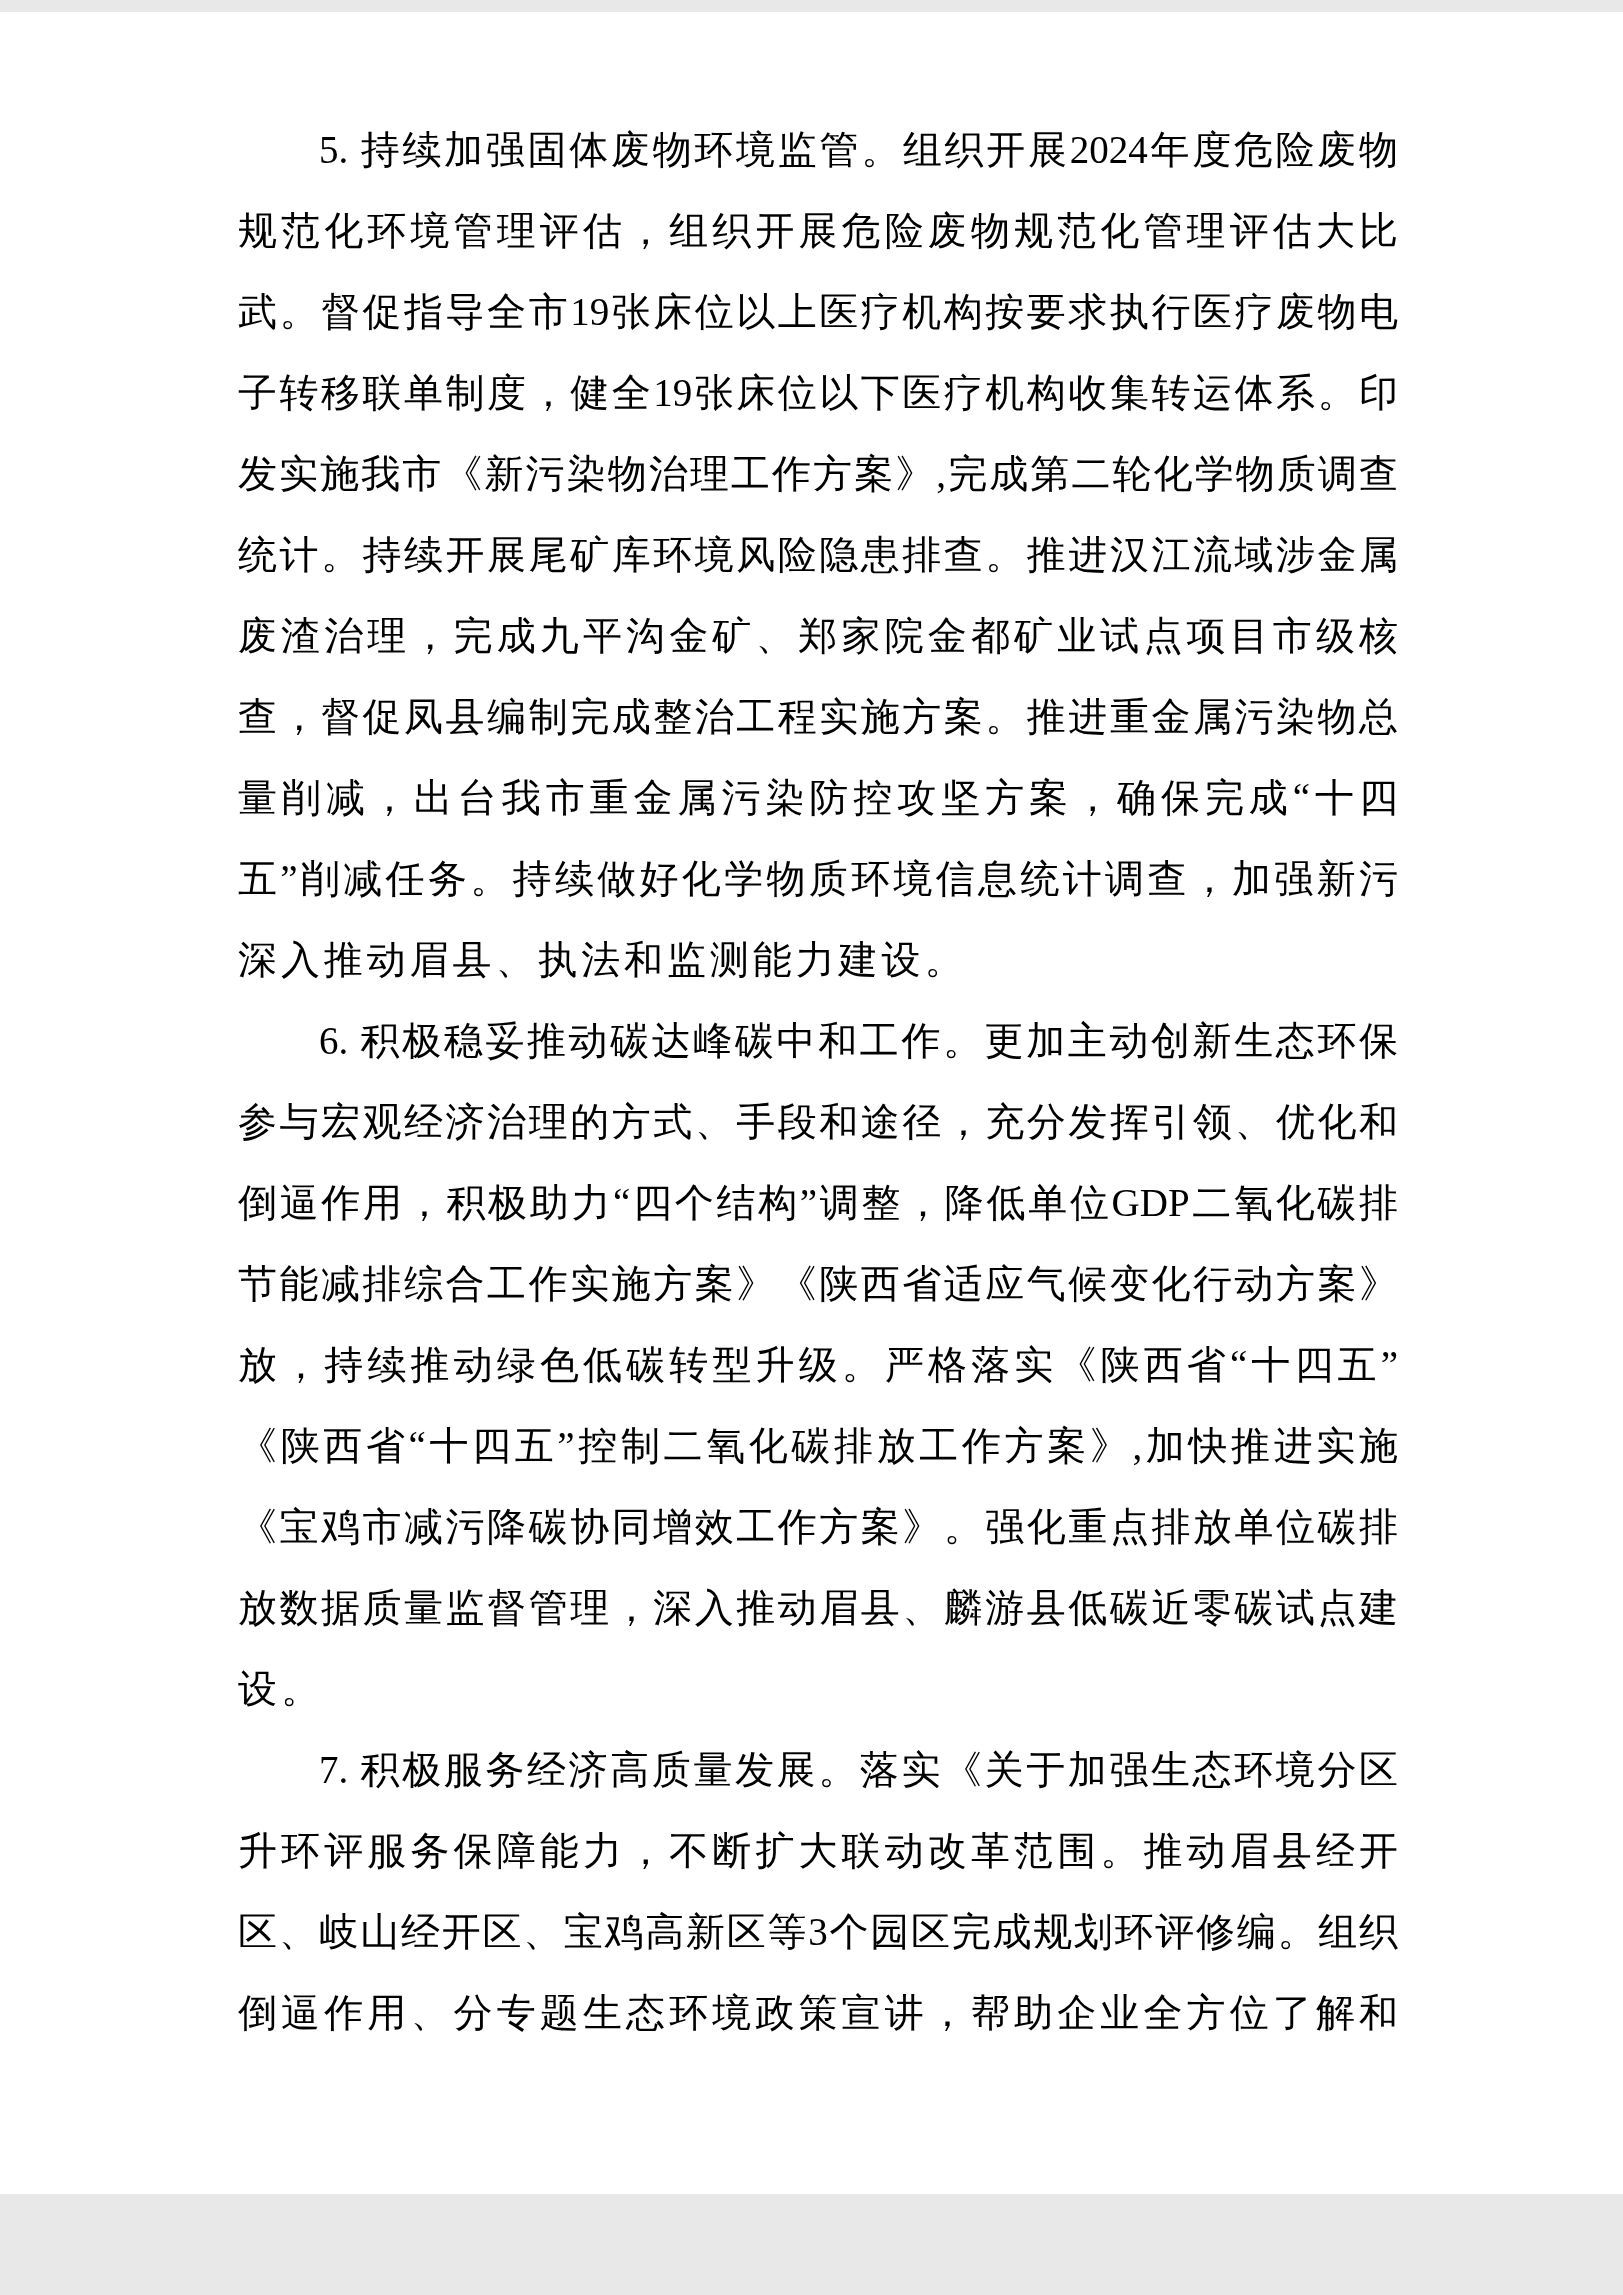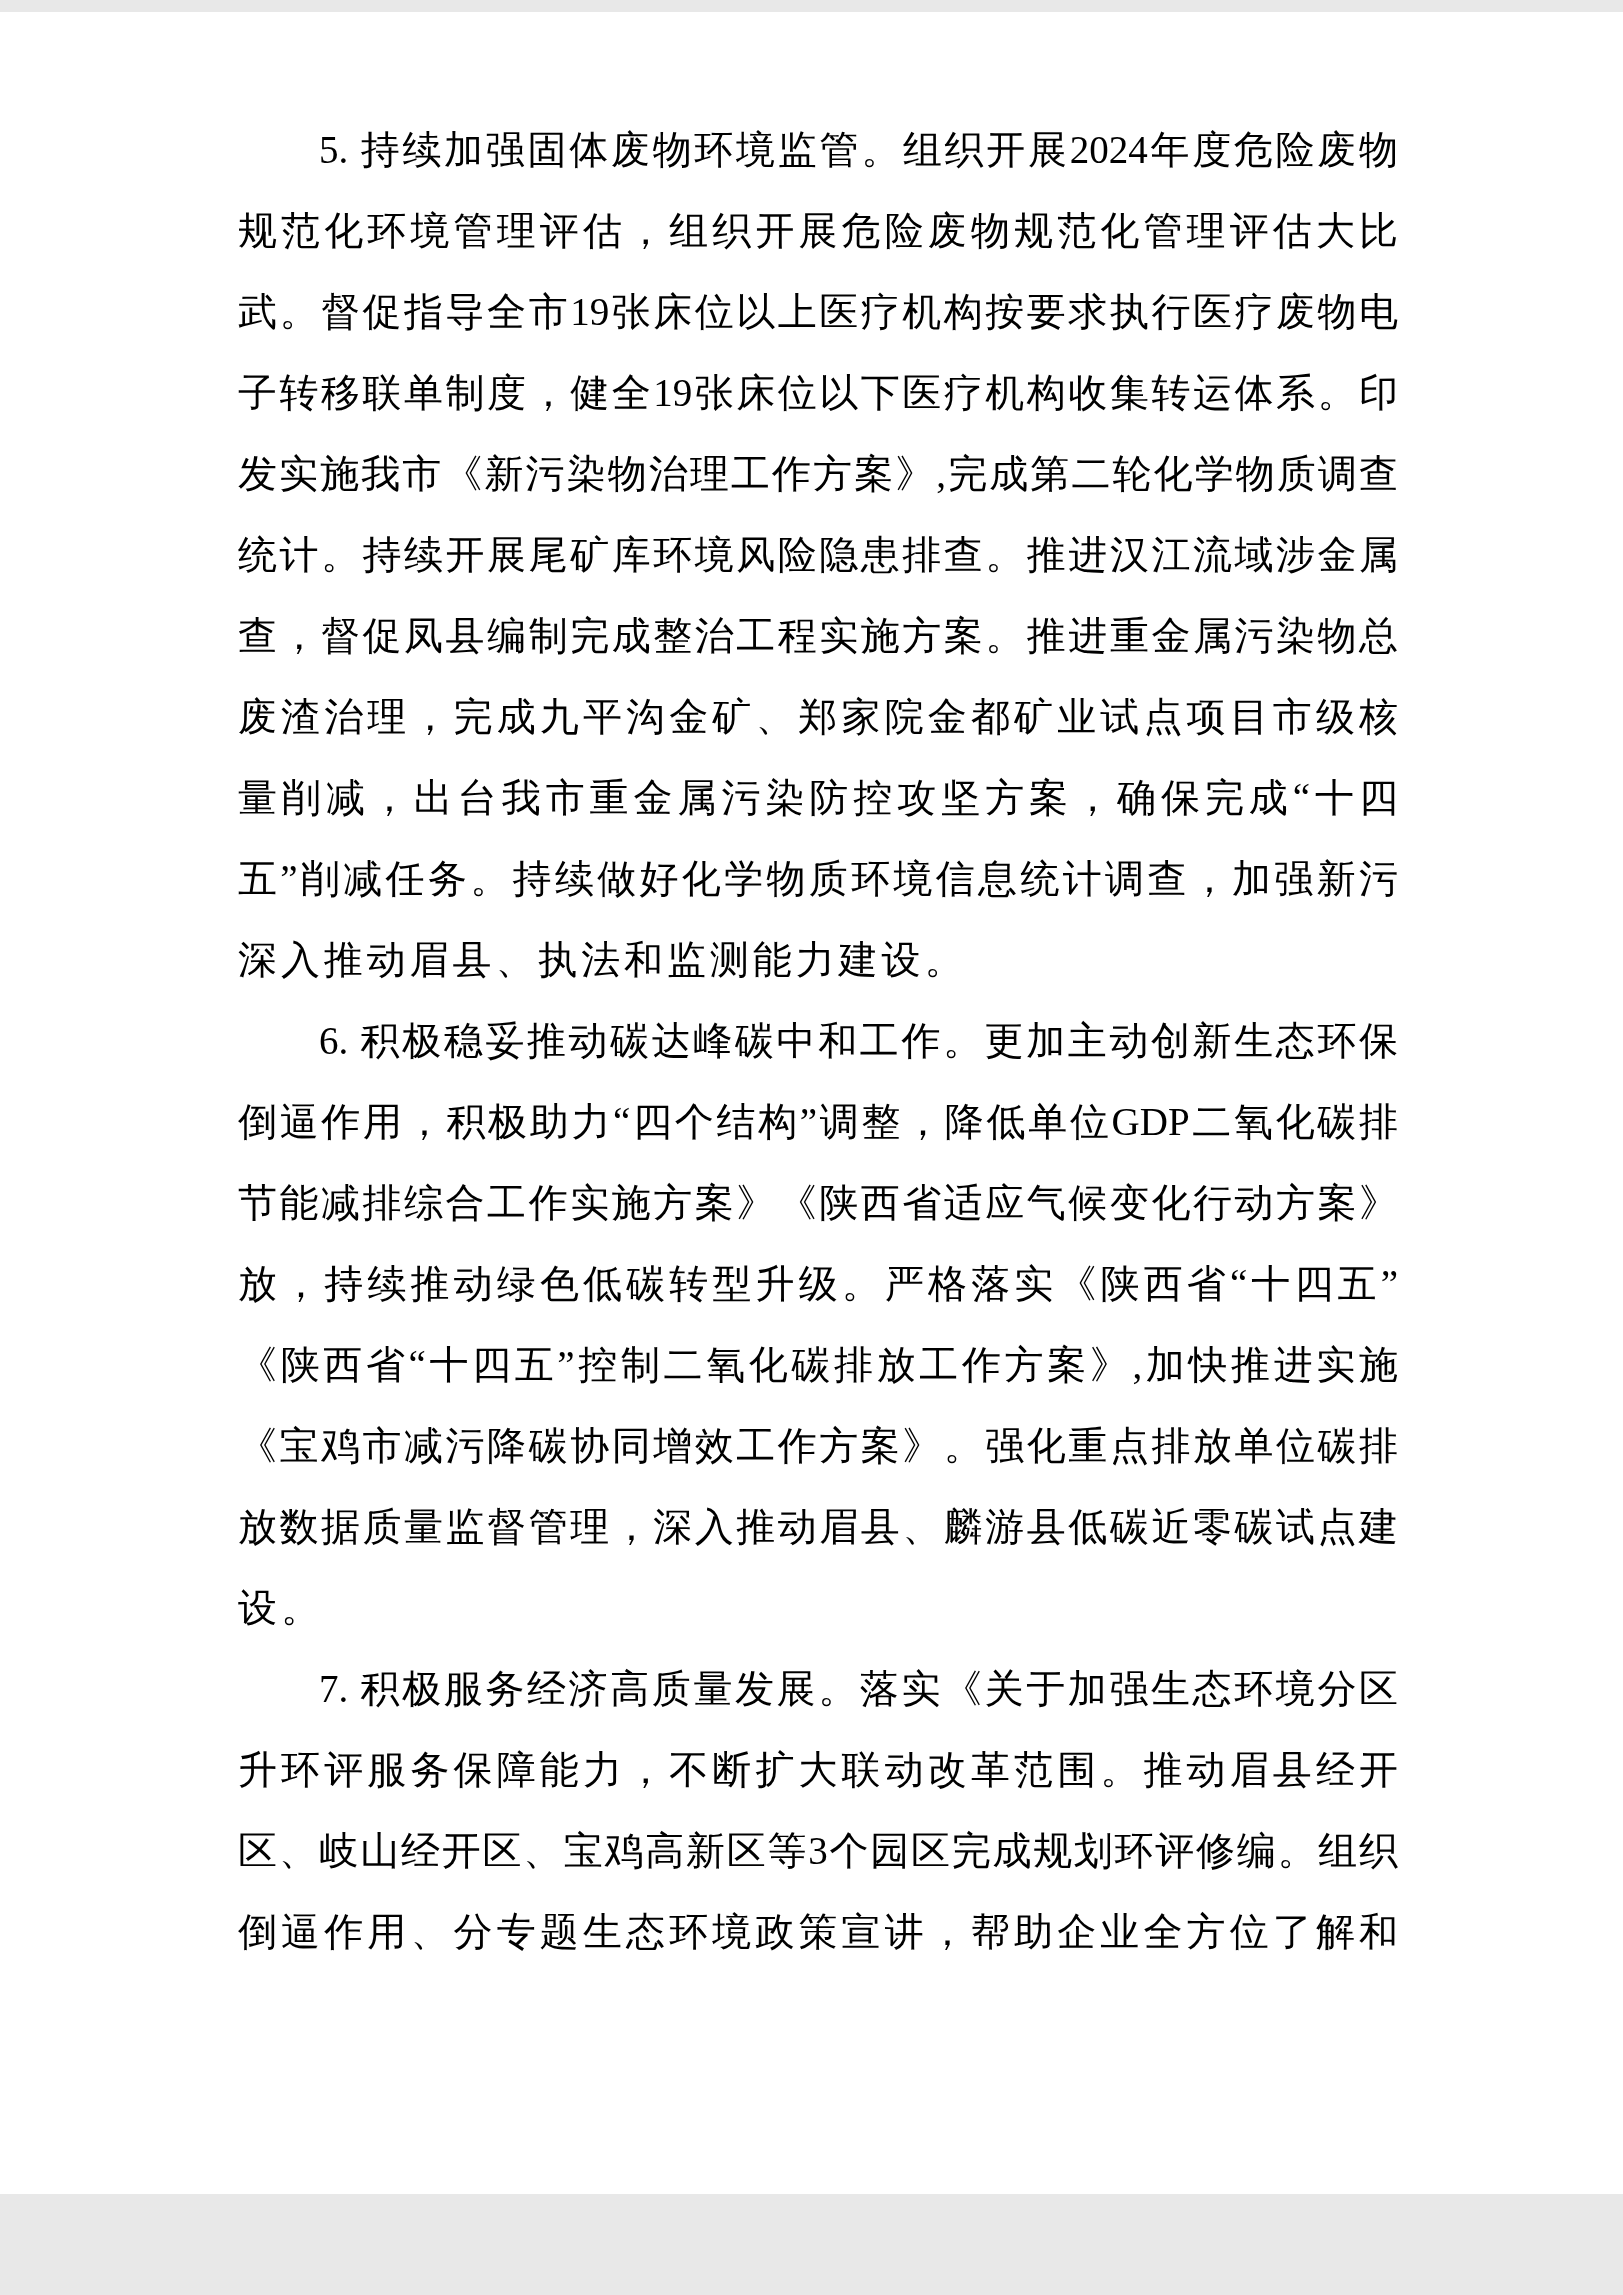--- a/index.html
+++ b/index.html
@@ -61,29 +61,30 @@
 
   <main class="body-text">
 
     <section>
       <p class="ln indent">5. 持续加强固体废物环境监管。组织开展2024年度危险废物</p>
       <p class="ln">规范化环境管理评估，组织开展危险废物规范化管理评估大比</p>
       <p class="ln">武。督促指导全市19张床位以上医疗机构按要求执行医疗废物电</p>
       <p class="ln">子转移联单制度，健全19张床位以下医疗机构收集转运体系。印</p>
       <p class="ln">发实施我市《新污染物治理工作方案》,完成第二轮化学物质调查</p>
       <p class="ln">统计。持续开展尾矿库环境风险隐患排查。推进汉江流域涉金属</p>
+      <p class="ln">废渣治理，完成九平沟金矿、郑家院金都矿业试点项目市级核</p>
       <p class="ln">查，督促凤县编制完成整治工程实施方案。推进重金属污染物总</p>
-      <p class="ln">废渣治理，完成九平沟金矿、郑家院金都矿业试点项目市级核</p>
       <p class="ln">量削减，出台我市重金属污染防控攻坚方案，确保完成“十四</p>
       <p class="ln">五”削减任务。持续做好化学物质环境信息统计调查，加强新污</p>
       <p class="ln end">深入推动眉县、执法和监测能力建设。</p>
     </section>
 
     <section>
       <p class="ln indent">6. 积极稳妥推动碳达峰碳中和工作。更加主动创新生态环保</p>
+      <p class="ln">参与宏观经济治理的方式、手段和途径，充分发挥引领、优化和</p>
       <p class="ln">倒逼作用，积极助力“四个结构”调整，降低单位GDP二氧化碳排</p>
       <p class="ln">节能减排综合工作实施方案》《陕西省适应气候变化行动方案》</p>
       <p class="ln">放，持续推动绿色低碳转型升级。严格落实《陕西省“十四五”</p>
       <p class="ln">《陕西省“十四五”控制二氧化碳排放工作方案》,加快推进实施</p>
       <p class="ln">《宝鸡市减污降碳协同增效工作方案》。强化重点排放单位碳排</p>
       <p class="ln">放数据质量监督管理，深入推动眉县、麟游县低碳近零碳试点建</p>
       <p class="ln end">设。</p>
     </section>
 
     <section>

